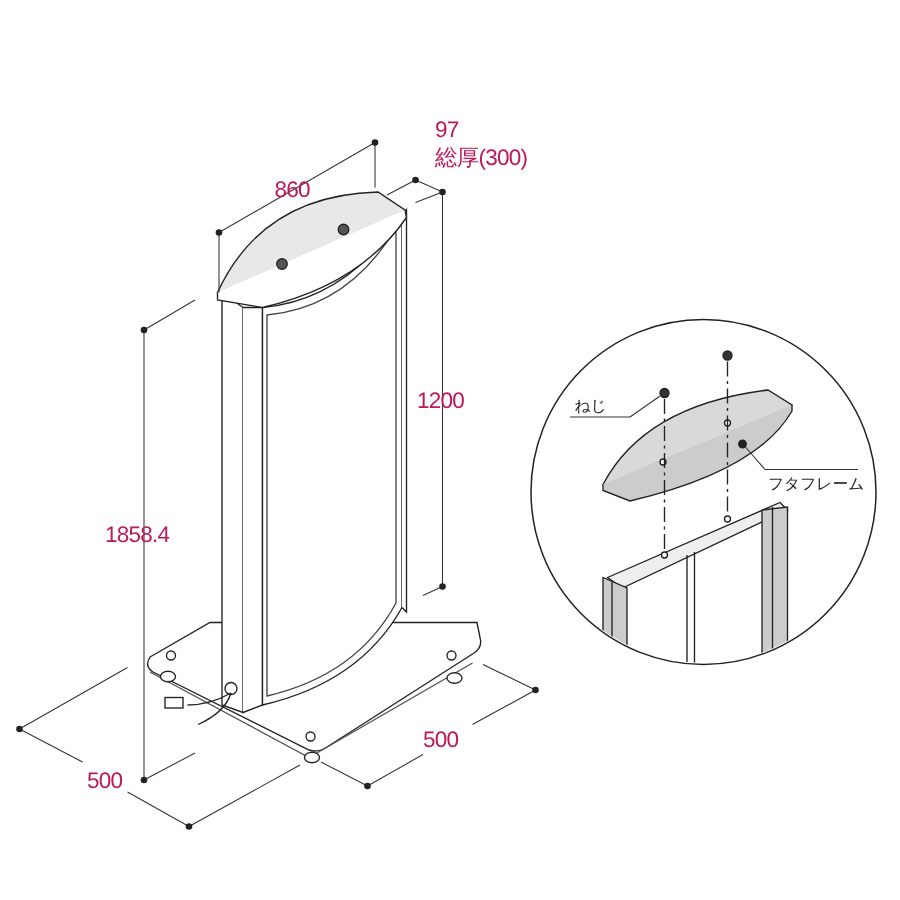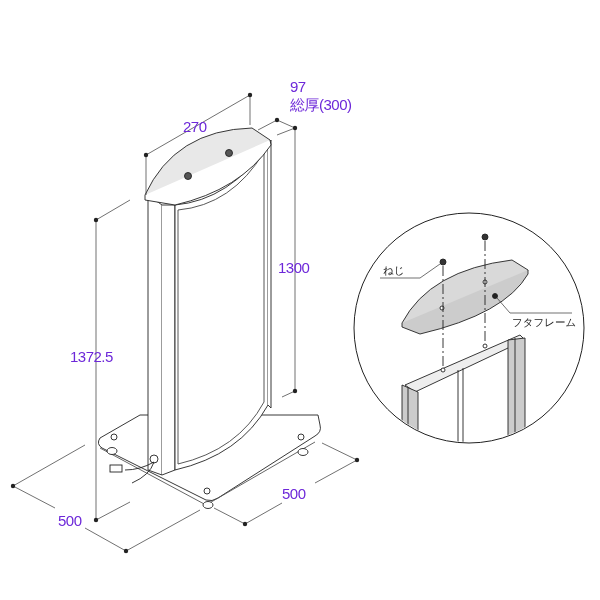--- a/index.html
+++ b/index.html
@@ -1,18 +1,18 @@
 <!DOCTYPE html>
 <html><head>
 <meta charset="utf-8">
 <style>
   html, body { margin:0; padding:0; background:#ffffff; }
   body { width:600px; height:600px; position:relative; overflow:hidden; font-family:"Liberation Sans", "DejaVu Sans", sans-serif; }
   svg { position:absolute; left:0; top:0; }
-  .dim-text { position:absolute; font-size:15px; color:#6d28d9; letter-spacing:-0.5px; font-family:"Liberation Sans", sans-serif; white-space:nowrap;text-align:center; }
+  .dim-text { position:absolute; font-size:15px; color:#be185d; letter-spacing:-0.5px; font-family:"Liberation Sans", sans-serif; white-space:nowrap;text-align:center; }
   .label-text { position:absolute; font-size:10.5px; color:#222; font-family:Liberation Serif, serif; white-space:nowrap; }
 </style>
 </head>
 <body>
 
 <svg width="600" height="600" viewBox="0 0 600 600">
   <g stroke="#222" fill="none" stroke-width="0.9">
 
     <g>
       <path d="M100,438 L140,415 L318,415 L320,425 Q322,432 315,436 L218,498 Q212,502 206,500 L102,448 Q96,444 100,438 Z" fill="#fff"></path>
@@ -122,21 +122,21 @@
       </g>
 
       <line x1="380" y1="278" x2="420" y2="278" stroke="#333" stroke-width="0.7"></line>
       <line x1="420" y1="278" x2="440" y2="264" stroke="#333" stroke-width="0.7"></line>
       <line x1="497" y1="298" x2="510" y2="313" stroke="#333" stroke-width="0.7"></line>
       <line x1="510" y1="313" x2="572" y2="313" stroke="#333" stroke-width="0.7"></line>
     </g>
   </g>
 </svg>
 
-<div class="dim-text" style="left:183px;top:118px;">270</div>
+<div class="dim-text" style="left:183px;top:118px;">860</div>
 <div class="dim-text" style="left:290px;top:78px;">97</div>
 <div class="dim-text" style="left:290px;top:96px;">総厚(300)</div>
-<div class="dim-text" style="left:278px;top:259px;">1300</div>
-<div class="dim-text" style="left:70px;top:348px;">1372.5</div>
+<div class="dim-text" style="left:278px;top:259px;">1200</div>
+<div class="dim-text" style="left:70px;top:348px;">1858.4</div>
 <div class="dim-text" style="left:58px;top:512px;">500</div>
 <div class="dim-text" style="left:282px;top:485px;">500</div>
 <div class="label-text" style="left:383px;top:264px;">ねじ</div>
 <div class="label-text" style="left:512px;top:316px;">フタフレーム</div>
 
 </body></html>

